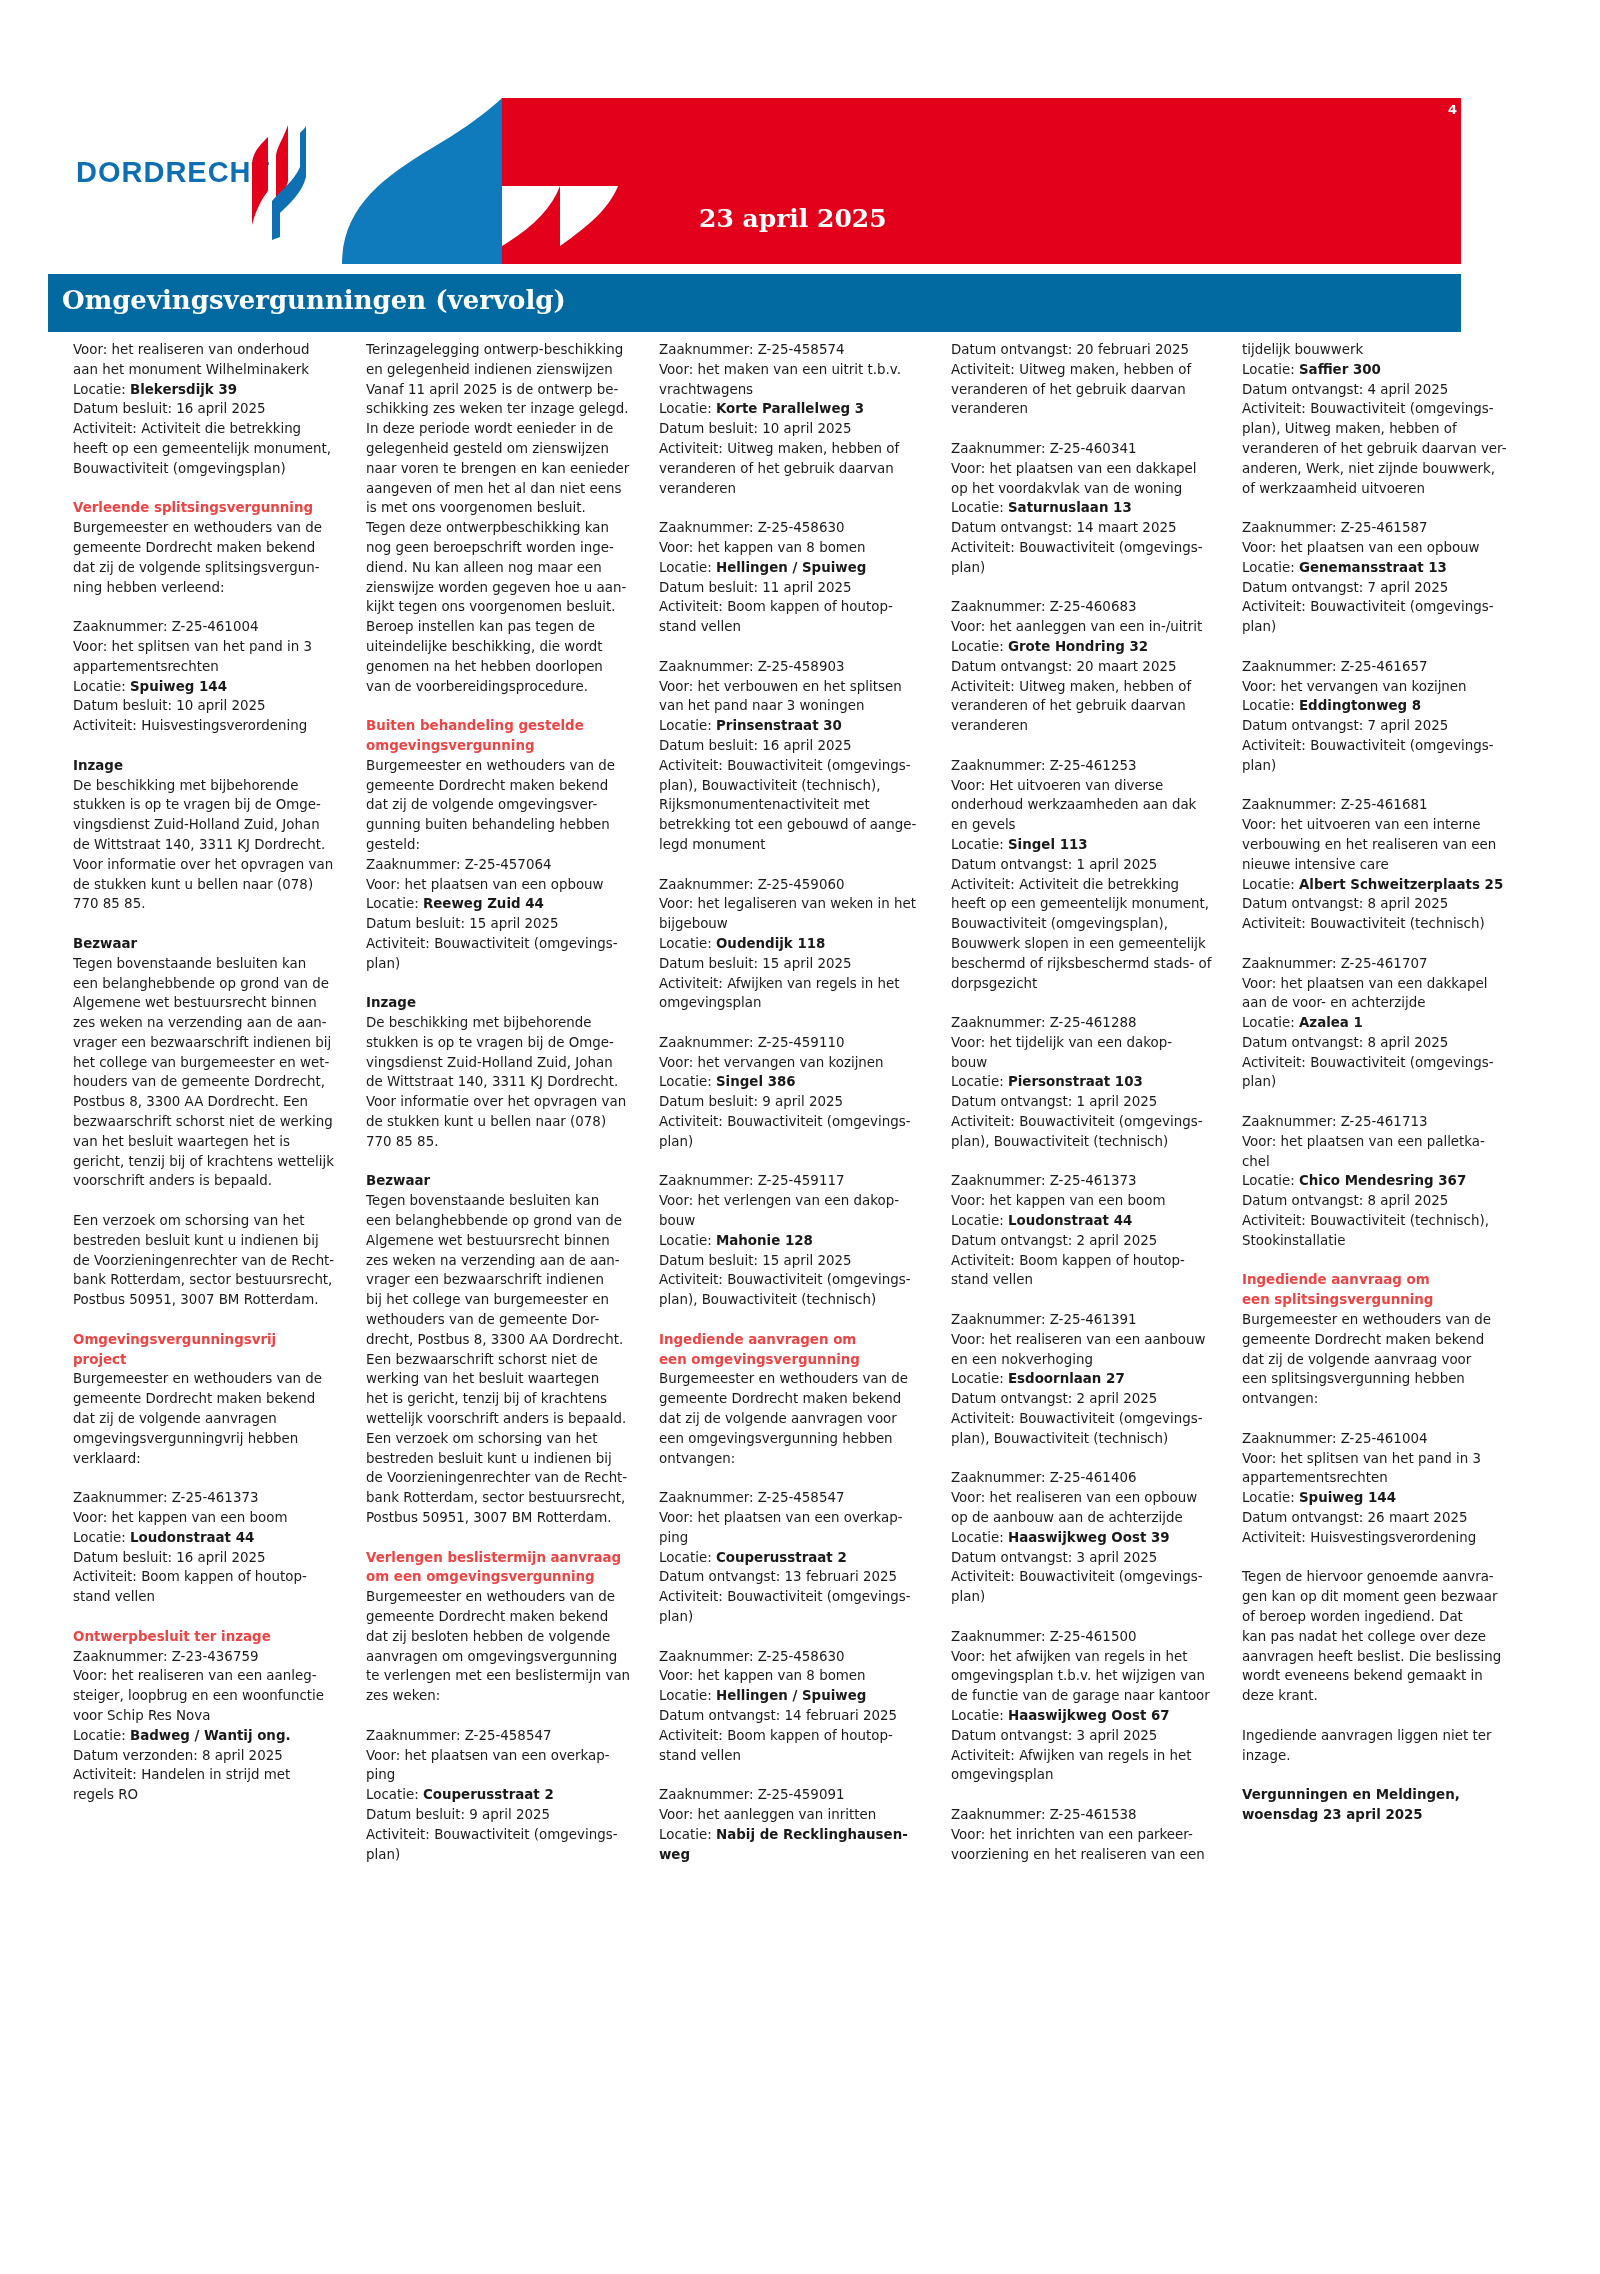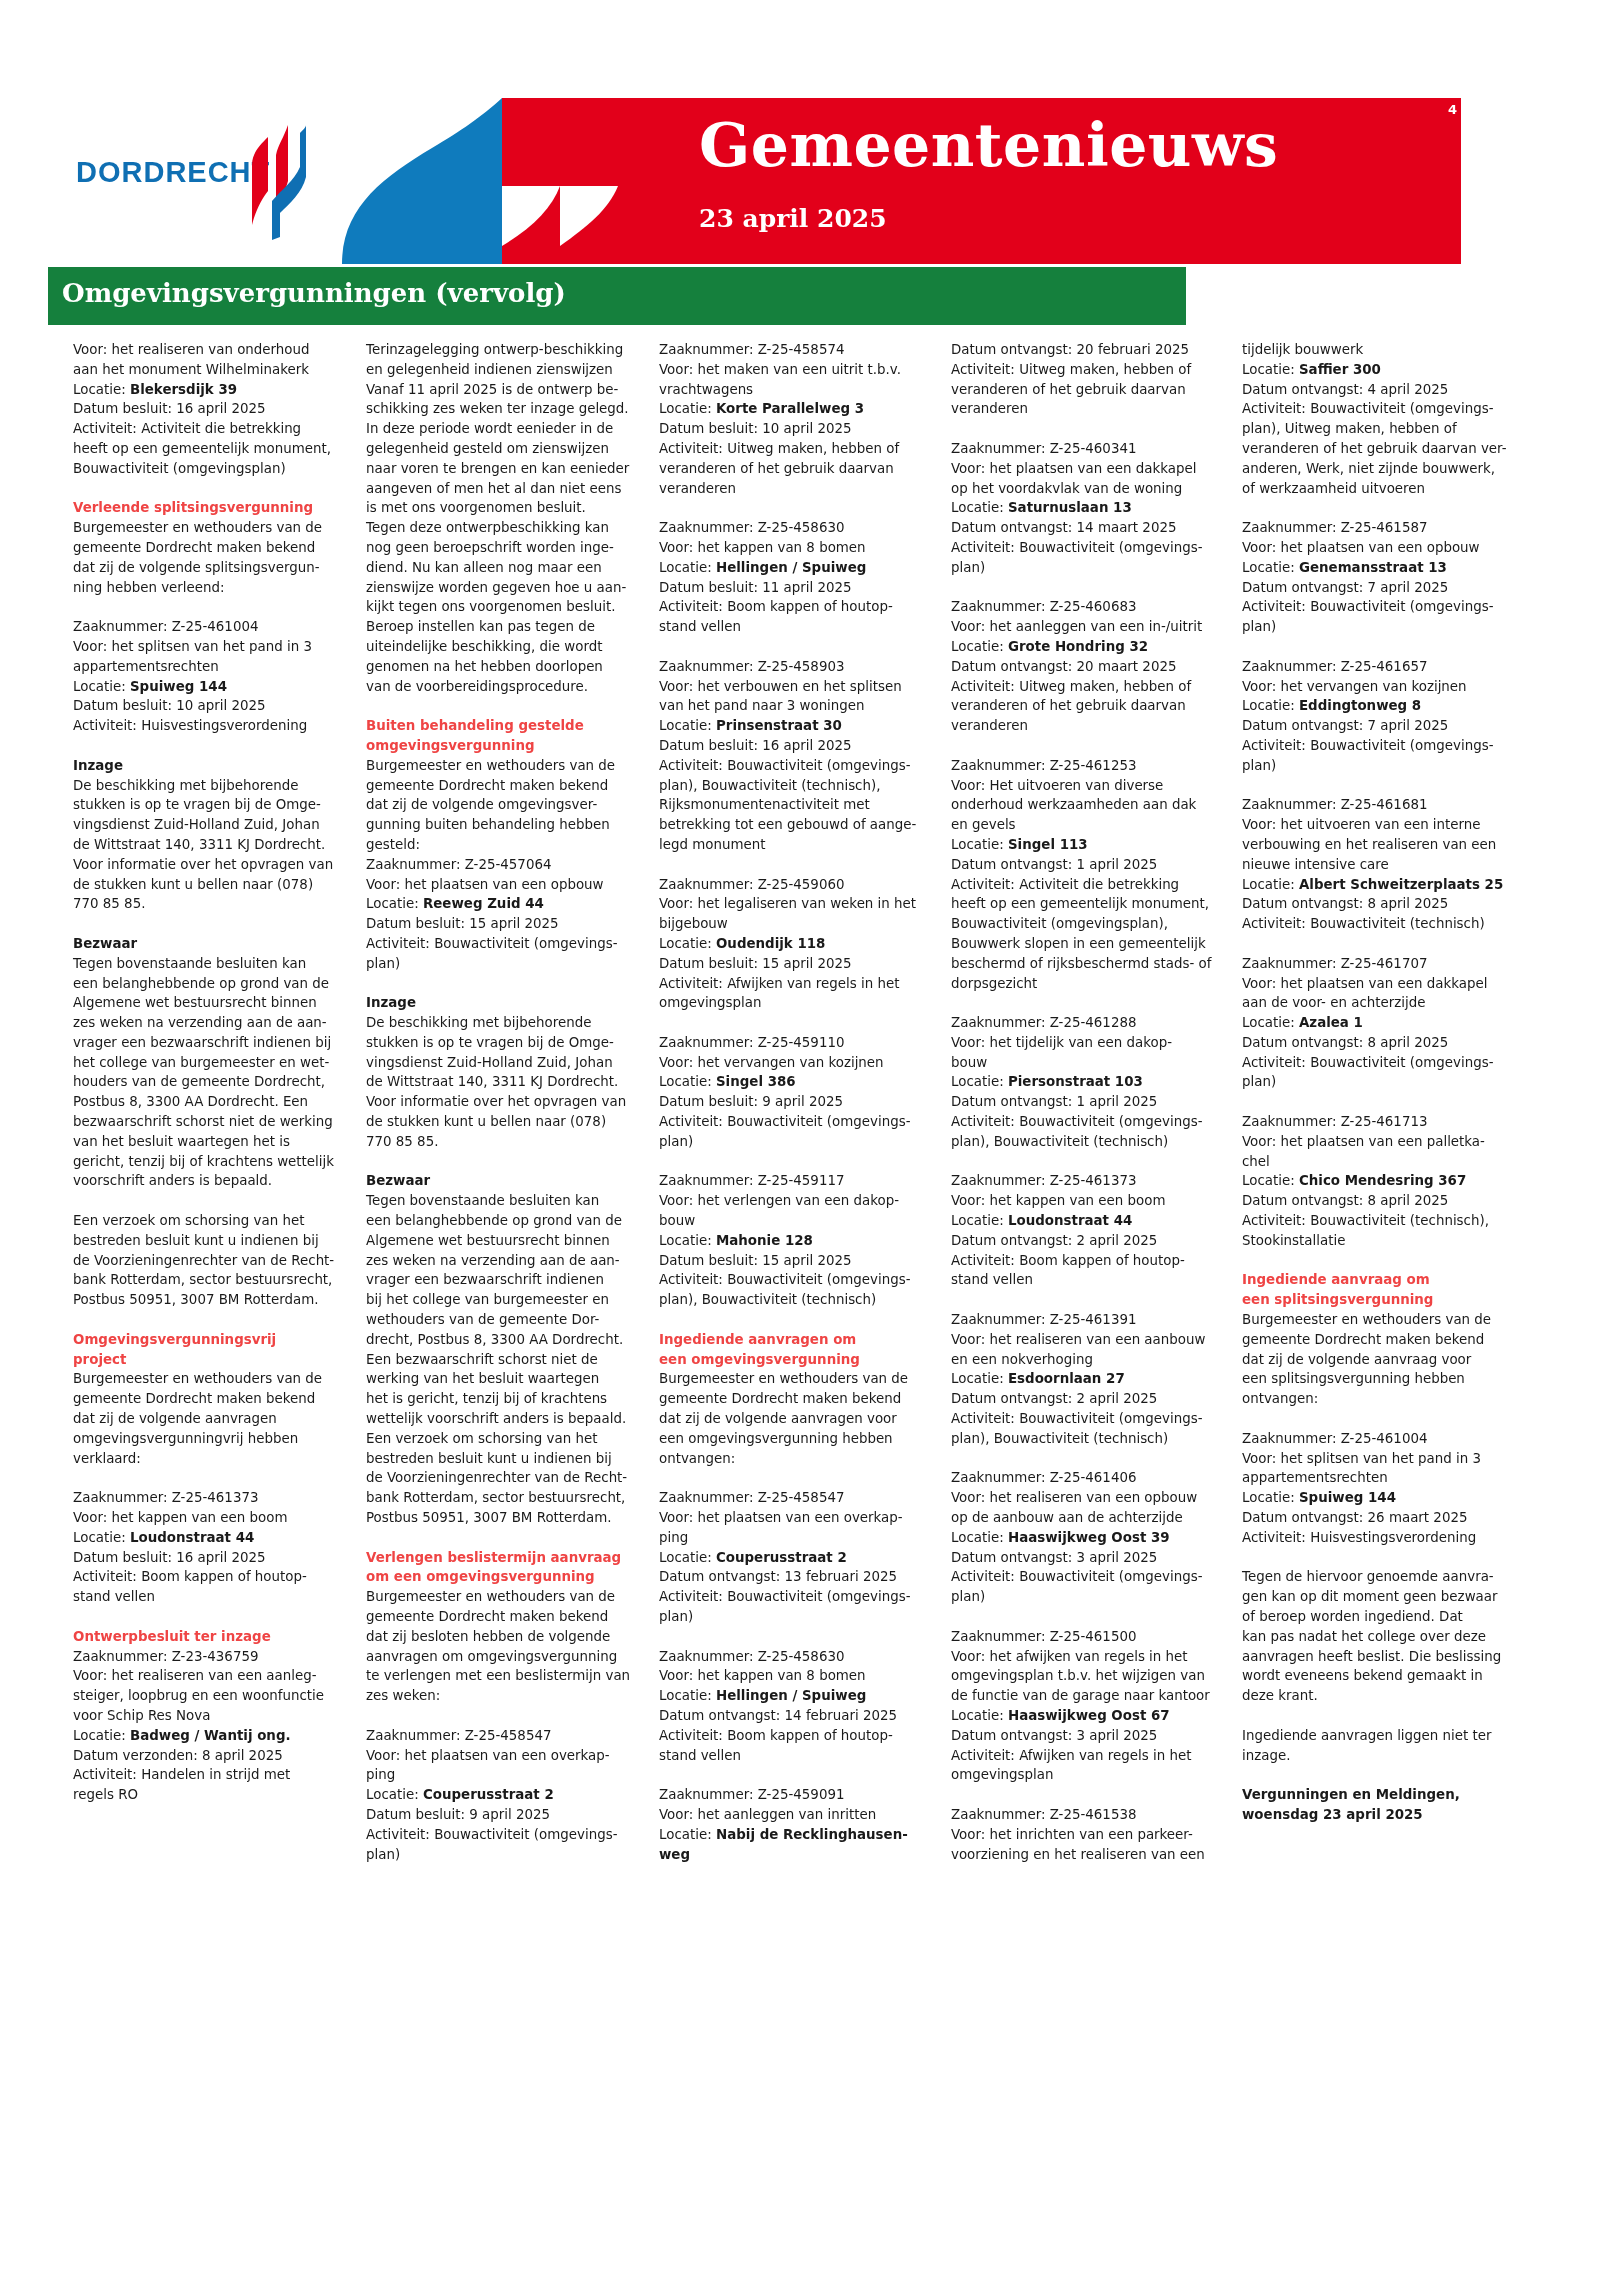--- a/index.html
+++ b/index.html
@@ -7,21 +7,21 @@
 
   .logo-text { position:absolute; left:76px; top:156px; font-family:"Liberation Sans", sans-serif; font-weight:bold; font-size:29px; letter-spacing:1px; color:#0f6fb3; }
   .logo-mark { position:absolute; left:250px; top:125px; width:80px; height:115px; }
   .banner-art { position:absolute; left:342px; top:98px; width:348px; height:166px; }
 
   .masthead { position:absolute; left:689px; top:98px; width:772px; height:166px; background:#e2001a; }
   .masthead-title { position:absolute; left:10px; top:12px; font-family:"DejaVu Serif", serif; font-weight:bold; font-size:60px; color:#fff; letter-spacing:0.5px; }
   .masthead-date { position:absolute; left:10px; top:106px; font-family:"DejaVu Serif", serif; font-weight:bold; font-size:25px; color:#ffffff; }
   .page-number { position:absolute; right:4px; top:4px; font-family:"DejaVu Sans", sans-serif; font-weight:bold; font-size:13px; color:#fff; }
 
-  .section-bar { position:absolute; left:48px; top:267px; width:1138px; height:58px; background:#15803d; }
+  .section-bar { position:absolute; left:48px; top:274px; width:1413px; height:58px; background:#0369a1; }
   .section-bar-title { position:absolute; left:14px; top:11px; font-family:"DejaVu Serif", serif; font-weight:bold; font-size:26px; color:#fff; }
 
   .col { position:absolute; top:340px; width:278px; font-size:13.4px; line-height:19.8px; }
   .col p { margin:0; }
   .col .gap { height:19.8px; }
   .red-head { color:#ef4444; font-weight:bold; }
   .bold-head { font-weight:bold; }
   .loc { font-weight:bold; }
 </style>
 </head>
@@ -37,21 +37,20 @@
 <svg class="banner-art" viewBox="0 0 348 166" preserveAspectRatio="none">
   <path d="M0 166 C0 110 40 80 90 50 C120 32 138 20 160 0 L160 166 Z" fill="#0f7bbd"></path>
   <rect x="160" y="0" width="188" height="166" fill="#e2001a"></rect>
   <path d="M160 88 L218 88 C210 110 190 130 160 148 Z" fill="#ffffff"></path>
   <path d="M218 88 L218 166 L218 88 Z" fill="#ffffff"></path>
   <path d="M218 88 L276 88 C266 112 246 128 218 148 Z" fill="#ffffff"></path>
   <path d="M276 0 L348 0 L348 0 C320 20 296 36 276 60 Z" fill="#ffffff" opacity="0"></path>
 </svg>
 
 <div class="masthead">
-  <div class="masthead-title">Gemeentenieuws</div>
   <div class="masthead-date">23 april 2025</div>
   <div class="page-number">4</div>
 </div>
 
 <div class="section-bar">
   <div class="section-bar-title">Omgevingsvergunningen (vervolg)</div>
 </div>
 
 <div class="col" style="left:73px;">
     <p><span>Voor: het realiseren van onderhoud</span></p>

